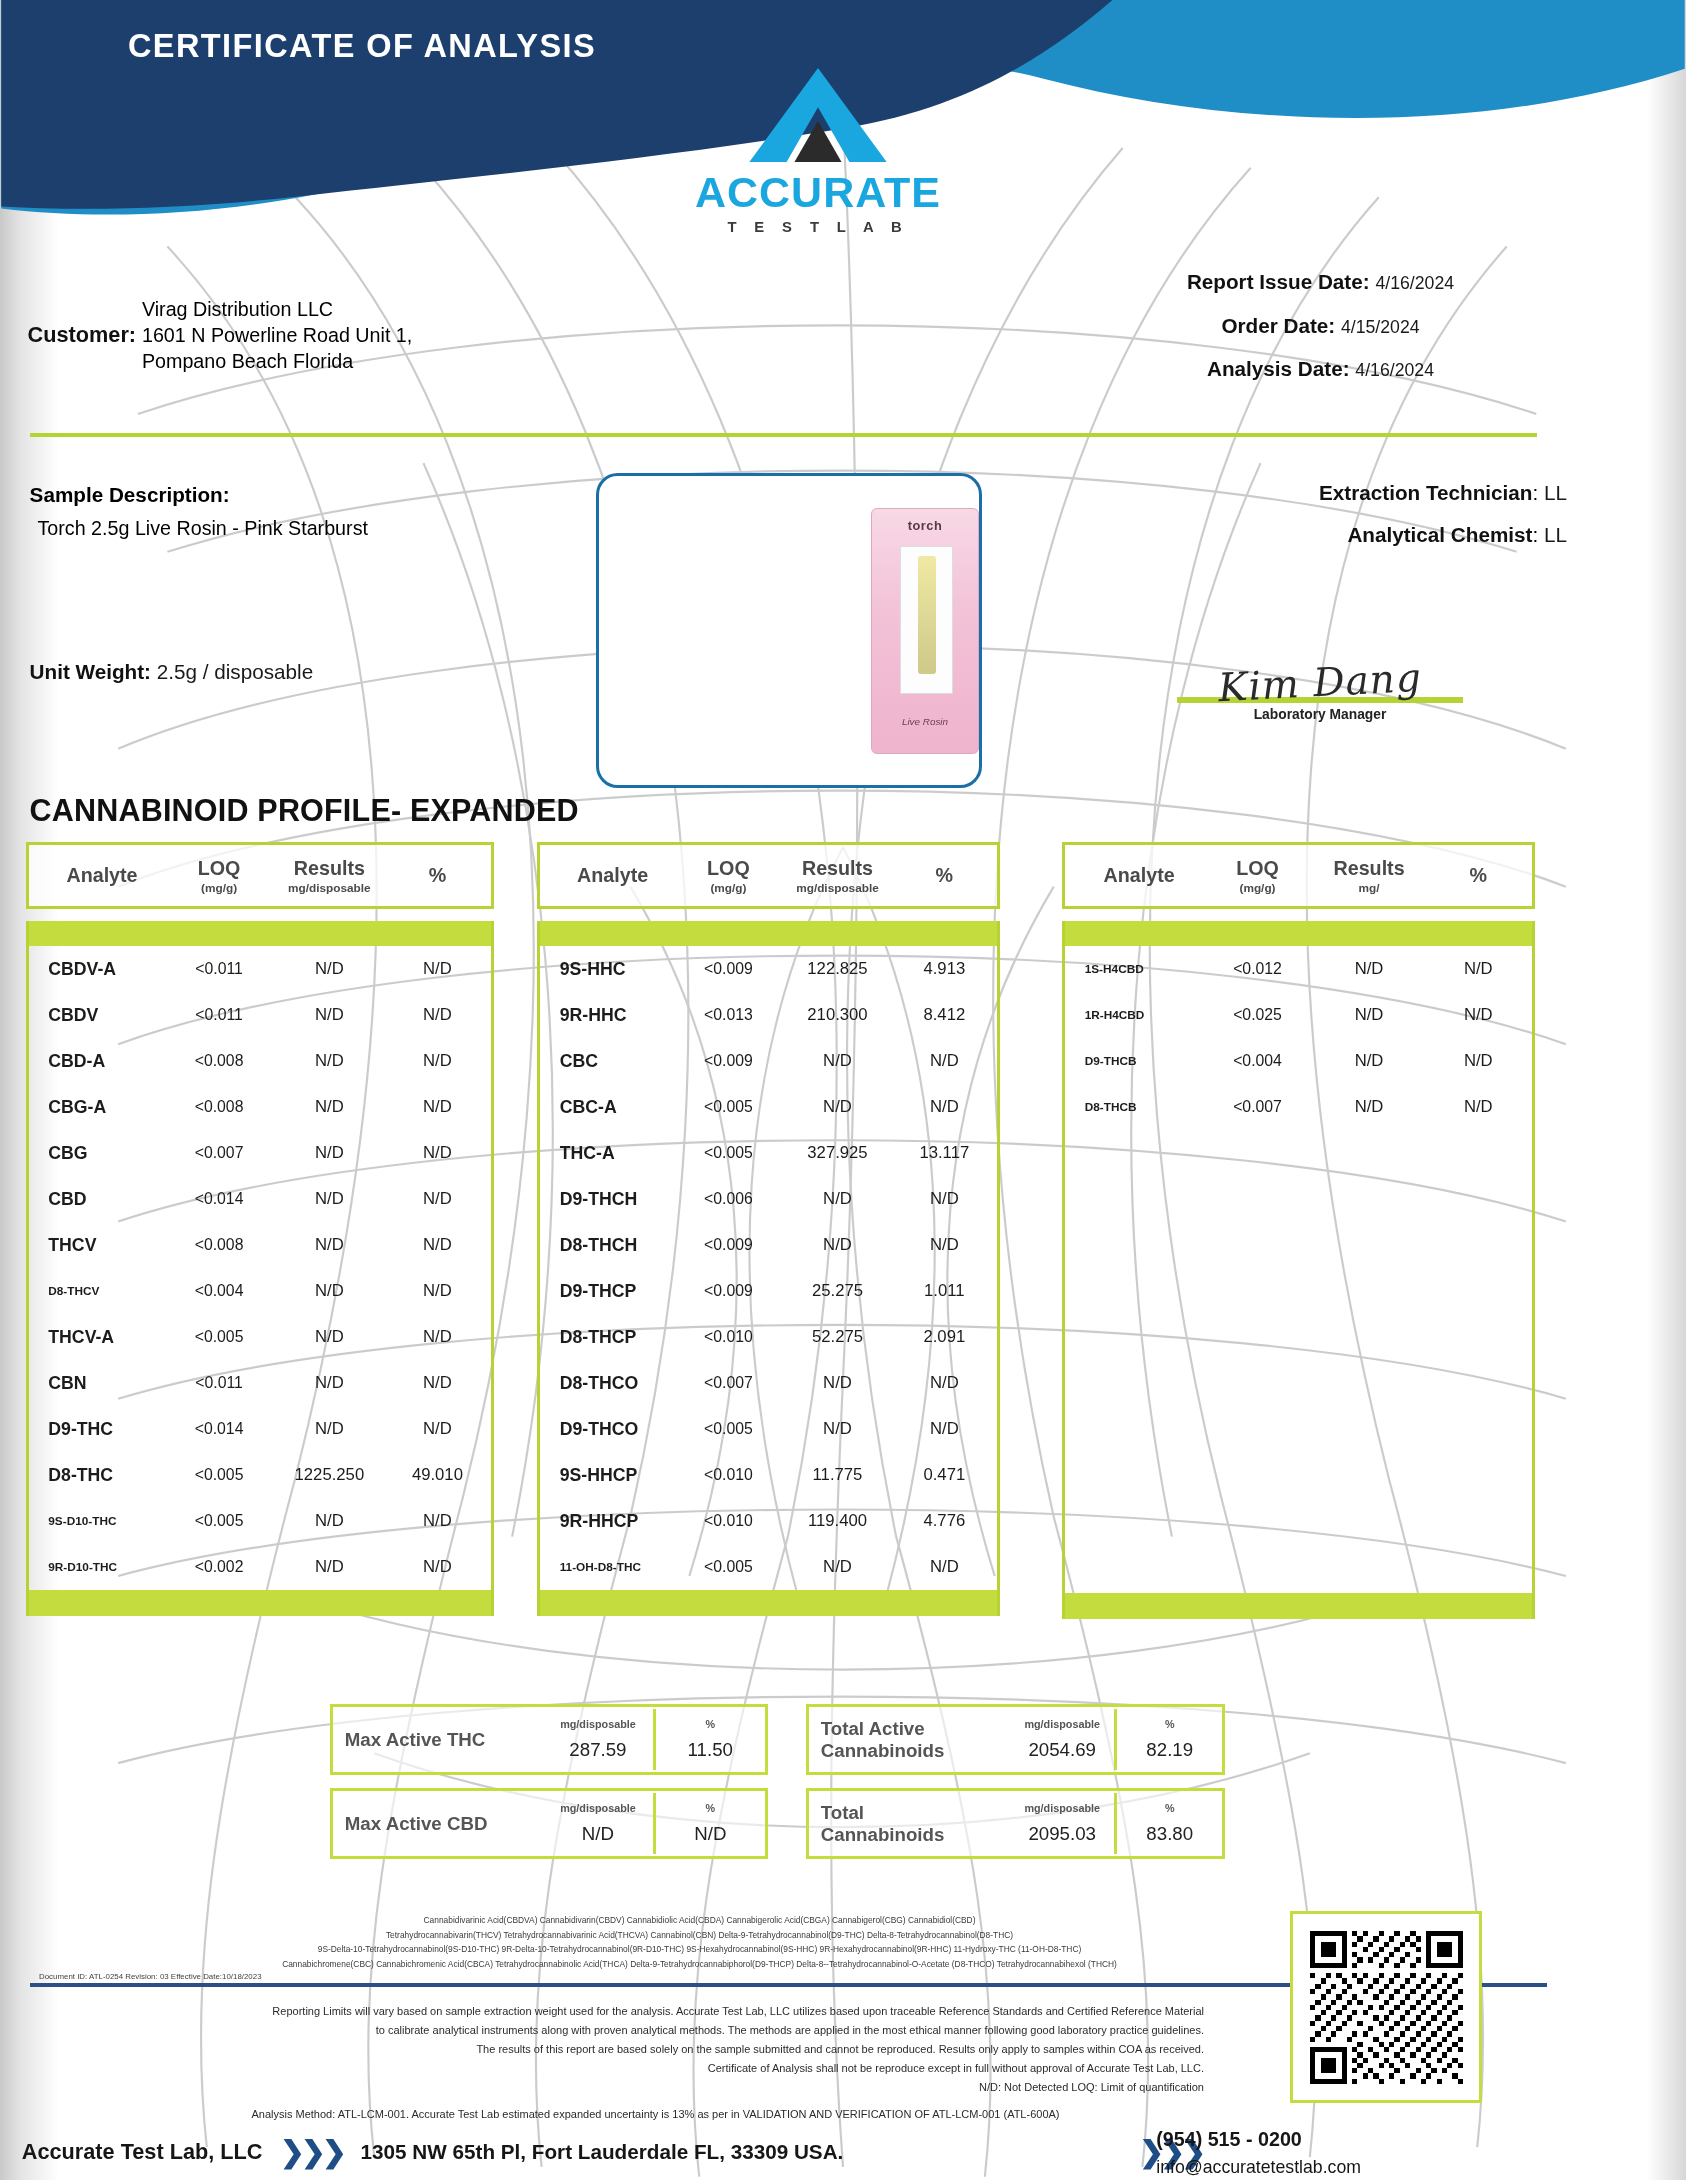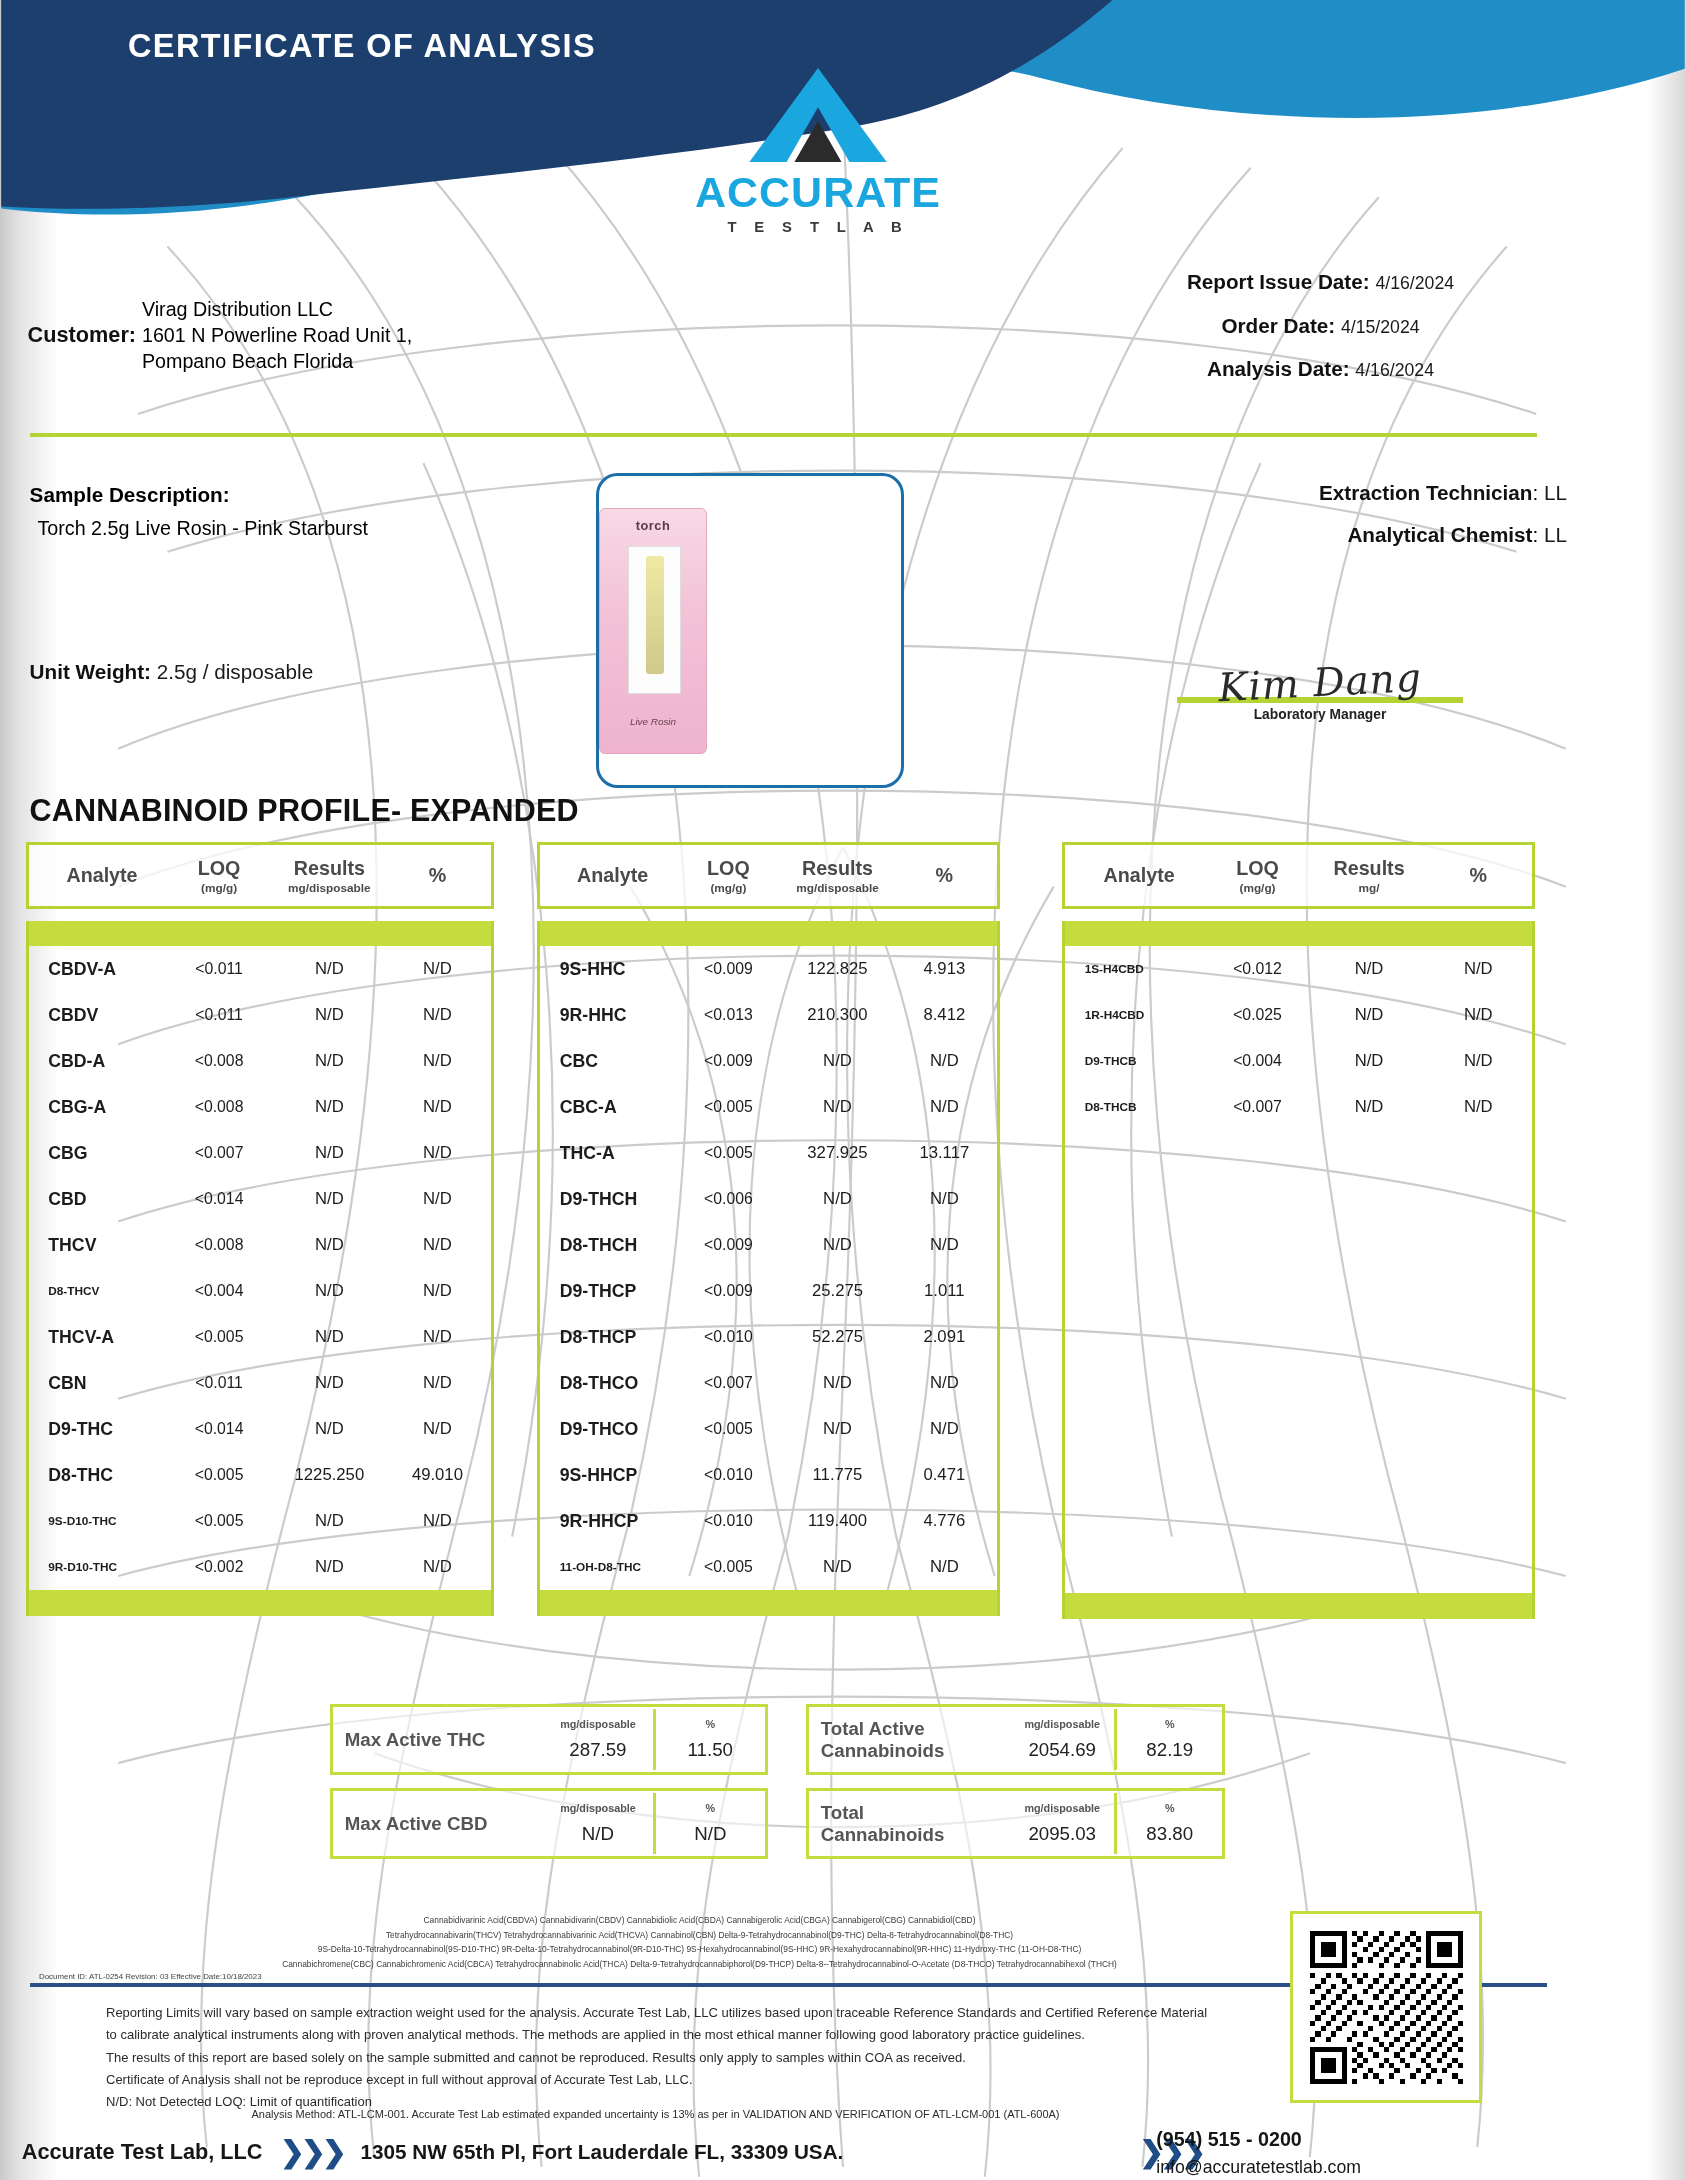--- a/index.html
+++ b/index.html
@@ -76,23 +76,23 @@
   }
   .sig-name {
     font-family:"DejaVu Serif", serif; font-style:italic; font-size:39px;
     color:#2a2a2a; transform:rotate(-3deg); letter-spacing:1px;
   }
   .sig-line { width:286px; height:5.9px; background:#b5d335; margin:-7.9px auto 0; }
   .sig-role { font-size:13.8px; font-weight:bold; margin-top:3.9px; color:#222; }
 
   
   .product-box {
-    position:absolute; left:596px; top:473px; width:308px; height:315px;
+    position:absolute; left:596px; top:473px; width:386px; height:315px;
     border:3.9px solid #1b6fa8; border-radius:21.7px; background:#fff; z-index:5;
-    display:flex; align-items:center; justify-content:flex-start;
+    display:flex; align-items:center; justify-content:flex-end;
   }
   .pkg {
     width:108px; height:246px; border-radius:5.9px;
     background:linear-gradient(#f8d9e6, #f3c3d8 40%, #efb3cd);
     position:relative; border:1px solid #e0a8c0;
   }
   .pkg-brand { position:absolute; top:9.9px; left:0; width:100%; text-align:center;
     font-size:12.8px; font-weight:bold; color:#5a3a48; letter-spacing:0.5px;}
   .pkg-win { position:absolute; top:37px; left:27.6px; width:53px; height:148px;
     background:#fdfdfd; border:1px solid #ddd; }
@@ -160,22 +160,22 @@
   .fineprint {
     position:absolute; left:59px; top:1913px; width:1281px; z-index:5;
     text-align:center; font-size:8.4px; color:#3a3a3a; line-height:1.75;
   }
   .docid { position:absolute; left:39px; top:1972px; font-size:7.9px; color:#444; z-index:5; }
   .blue-rule {
     position:absolute; left:29.6px; top:1983px; width:1517px; height:3.9px;
     background:#2b4f86; z-index:5;
   }
   .disclaimer {
-    position:absolute; left:106px; top:2002px; width:1113px; z-index:5;
-    text-align:left; font-size:13px; color:#2b2b2b; line-height:1.72;
+    position:absolute; left:91px; top:2002px; width:1113px; z-index:5;
+    text-align:right; font-size:11px; color:#2b2b2b; line-height:1.72;
   }
   .method-line {
     position:absolute; left:99px; top:2108px; width:1113px; z-index:5;
     text-align:center; font-size:11px; color:#2b2b2b;
   }
 
   
   .qr-frame {
     position:absolute; left:1290px; top:1911px; width:192px; height:192px;
     border:3.9px solid #c4dc3e; background:#fff; z-index:5;

